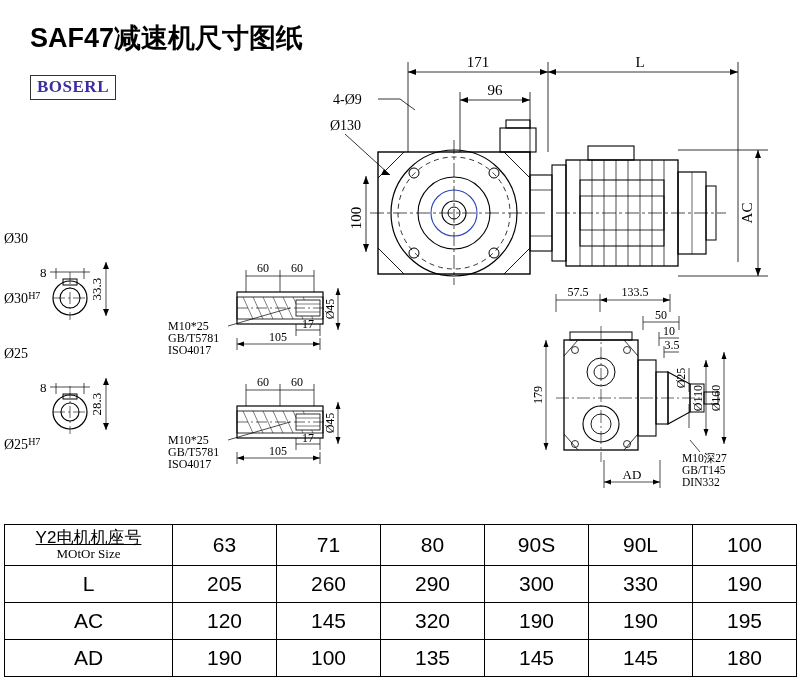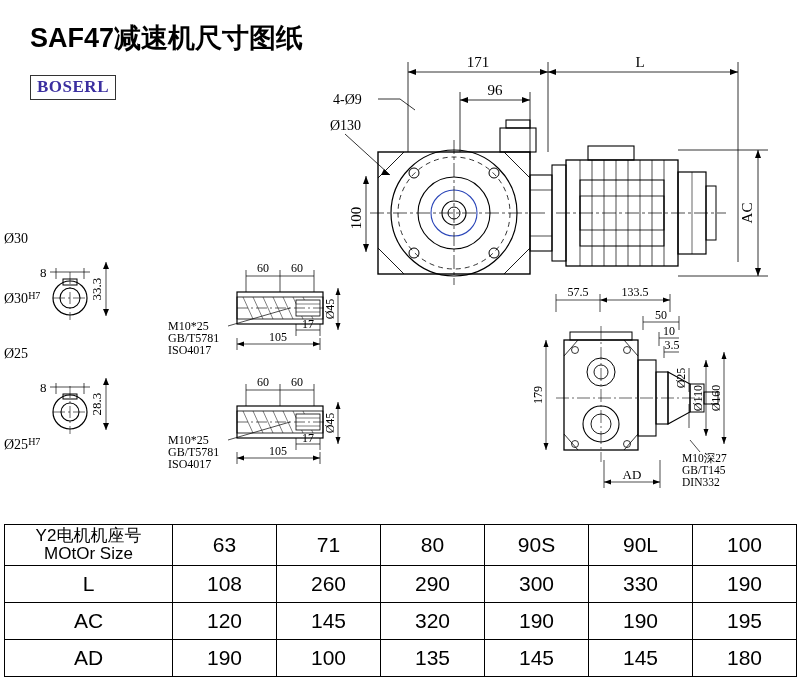--- a/index.html
+++ b/index.html
@@ -71,22 +71,22 @@
   }
   .spec-table td.head-cell {
     font-size: 18px;
     line-height: 1.05;
     padding: 2px 0;
     font-family: "Liberation Sans", sans-serif;
   }
   .spec-table td.rowlabel {
     font-size: 21px;
   }
-  .hdr-cn { display:block; font-size:17px; }
-  .hdr-en { display:block; font-size:17px; }
+  .hdr-cn { display:block; font-size:17px;text-decoration:underline; }
+  .hdr-en { display:block; font-size:13px;font-family:Liberation Serif, serif; }
 </style>
 </head>
 <body>
 
 <div id="stage">
 
   <div class="title">SAF47减速机尺寸图纸</div>
   <div class="logo-box">BOSERL</div>
 
   <svg id="drawing" viewBox="0 0 800 684">
@@ -472,21 +472,21 @@
         </td>
         <td>63</td>
         <td>71</td>
         <td>80</td>
         <td>90S</td>
         <td>90L</td>
         <td>100</td>
       </tr>
       <tr>
         <td class="rowlabel">L</td>
-        <td>108</td>
+        <td>205</td>
         <td>260</td>
         <td>290</td>
         <td>300</td>
         <td>330</td>
         <td>190</td>
       </tr>
       <tr>
         <td class="rowlabel">AC</td>
         <td>120</td>
         <td>145</td>

